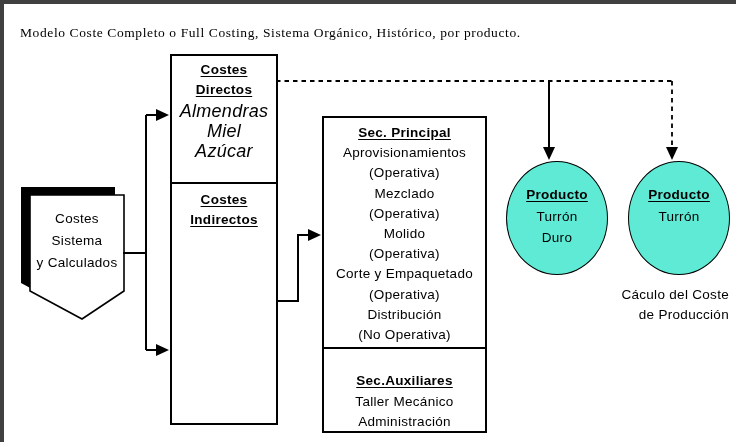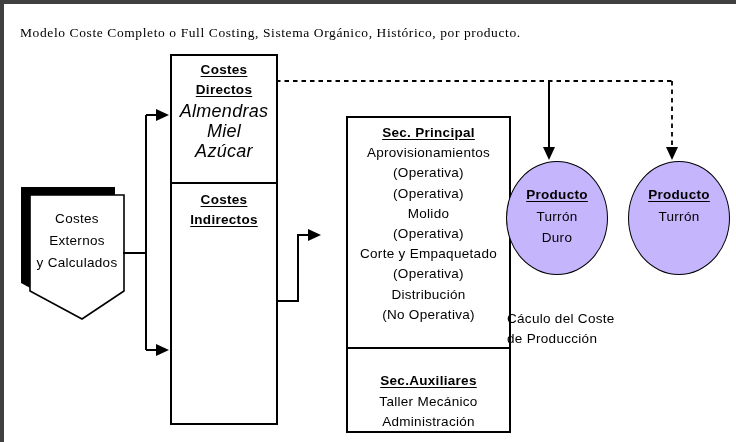--- a/index.html
+++ b/index.html
@@ -21,47 +21,47 @@
   .box{
     position:absolute;
     border:2px solid #000;
     background:#fff;
     box-sizing:border-box;
     text-align:center;
     font-size:13.5px;
     letter-spacing:0.3px;
   }
   .costes-box{left:166px;top:50px;width:108px;height:371px;}
-  .sec-box{left:318px;top:112px;width:165px;height:317px;margin-left:24px;}
+  .sec-box{left:318px;top:112px;width:165px;height:317px;}
   .section{box-sizing:border-box;}
   .sect-directos{height:126px;padding-top:4px;line-height:20.3px;}
   .sect-indirectos{border-top:2px solid #000;padding-top:6px;line-height:20.3px;}
   .sect-principal{height:229px;padding-top:5px;line-height:20.2px;}
   .sect-auxiliares{border-top:2px solid #000;padding-top:22px;line-height:20.5px;}
   .hdr{font-weight:bold;text-decoration:underline;text-underline-offset:2px;}
   .italic{font-style:italic;font-size:18px;}
   .line{white-space:nowrap;}
   .circle{
     position:absolute;
     width:102px;height:114px;
     border:1.5px solid #000;
     border-radius:50%;
     box-sizing:border-box;
-    background:#c4b5fd;
+    background:#5eead4;
     text-align:center;
     font-size:13.5px;
     padding-top:22px;
     line-height:21.5px;
     letter-spacing:0.3px;
   }
   .circle-duro{left:502px;top:157px;}
   .circle-blando{left:624px;top:157px;}
   .note{
     position:absolute;left:503px;width:222px;
-    text-align:left;font-size:13.5px;line-height:20px;letter-spacing:0.3px;margin-top:24px;
+    text-align:right;font-size:13.5px;line-height:20px;letter-spacing:0.3px;
   }
   .note1{top:281px;}
   .note2{top:339px;}
   .pent-text{
     left:18px;top:204px;width:110px;
     text-align:center;font-size:13.5px;line-height:22px;letter-spacing:0.3px;
   }
   .overlay{position:absolute;left:0;top:0;pointer-events:none;}
 </style>
 </head>
@@ -70,21 +70,21 @@
 <div class="canvas">
 
   <div class="abs title">Modelo Coste Completo o Full Costing, Sistema Orgánico, Histórico, por producto.</div>
 
   <svg class="abs" style="left:14px;top:180px;" width="114" height="142" viewBox="0 0 114 142">
     <polygon points="3,3 97,3 97,99 55,127 3,99" fill="#000"></polygon>
     <polygon points="12,11 106,11 106,107 64,135 12,107" fill="#fff" stroke="#000" stroke-width="1.6"></polygon>
   </svg>
   <div class="abs pent-text">
     <div class="line">Costes</div>
-    <div class="line">Externos</div>
+    <div class="line">Sistema</div>
     <div class="line">y Calculados</div>
   </div>
 
   <div class="box costes-box">
     <div class="section sect-directos">
       <div class="line hdr">Costes</div>
       <div class="line hdr">Directos</div>
       <div class="line italic">Almendras</div>
       <div class="line italic">Miel</div>
       <div class="line italic">Azúcar</div>
@@ -93,20 +93,21 @@
       <div class="line hdr">Costes</div>
       <div class="line hdr">Indirectos</div>
     </div>
   </div>
 
   <div class="box sec-box">
     <div class="section sect-principal">
       <div class="line hdr">Sec. Principal</div>
       <div class="line">Aprovisionamientos</div>
       <div class="line">(Operativa)</div>
+      <div class="line">Mezclado</div>
       <div class="line">(Operativa)</div>
       <div class="line">Molido</div>
       <div class="line">(Operativa)</div>
       <div class="line">Corte y Empaquetado</div>
       <div class="line">(Operativa)</div>
       <div class="line">Distribución</div>
       <div class="line">(No Operativa)</div>
     </div>
     <div class="section sect-auxiliares">
       <div class="line hdr">Sec.Auxiliares</div>

